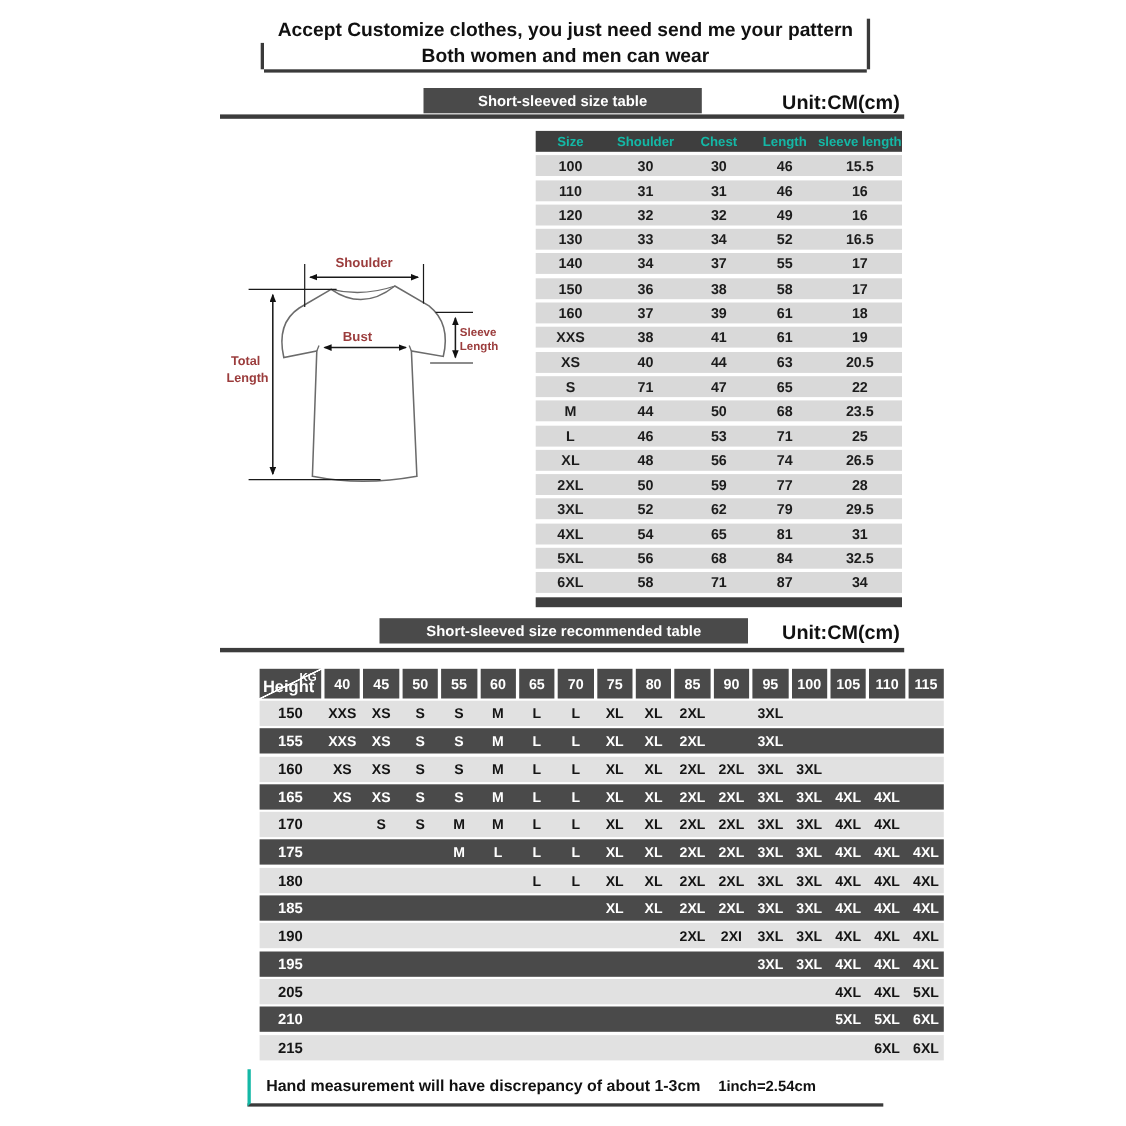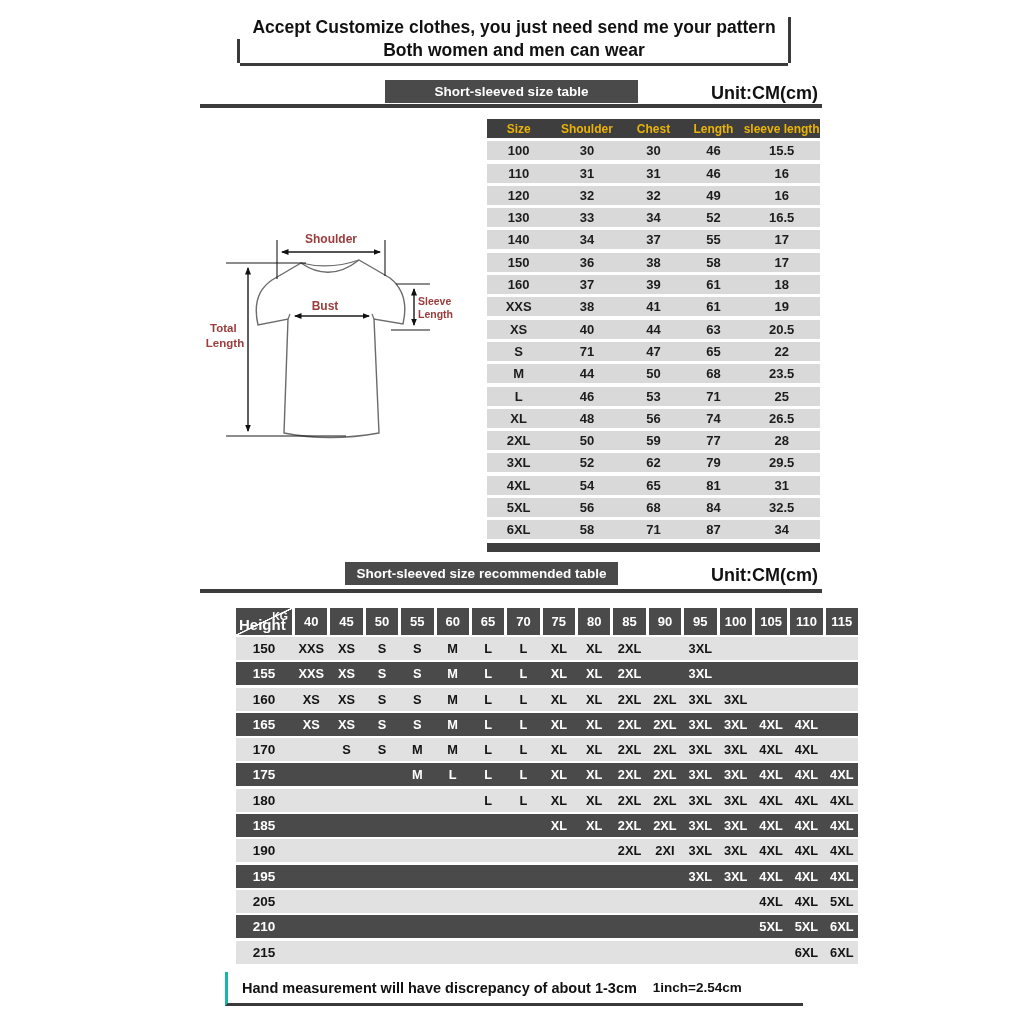--- a/index.html
+++ b/index.html
@@ -9,33 +9,33 @@
   
   .header-box { position:absolute; left:240px; top:16px; width:548px; height:50px;
     text-align:center; font-weight:bold; font-size:17.5px; line-height:1.32; color:#111;
     border-bottom:3px solid #3a3a3a; }
   .header-box::before { content:""; position:absolute; left:-3px; bottom:0; width:3px; height:24px; background:#3a3a3a; }
   .header-box::after  { content:""; position:absolute; right:-3px; bottom:0; width:3px; height:46px; background:#3a3a3a; }
 
   .section-bar { position:absolute; height:23px; background:#4a4a4a; color:#fff;
     font-weight:bold; font-size:13.5px; display:flex; align-items:center; justify-content:center; }
   .bar1 { left:385px; top:80px; width:253px; }
-  .bar2 { left:345px; top:562px; width:273px;text-align:right; }
+  .bar2 { left:345px; top:562px; width:335px;text-align:right; }
   .unit { position:absolute; width:120px; text-align:right; font-weight:bold; font-size:18px; color:#111; }
   .unit1 { left:698px; top:83px; }
   .unit2 { left:698px; top:565px; }
   .rule { position:absolute; left:200px; width:622px; height:4px; background:#3c3c3c; }
   .rule1 { top:104px; } .rule2 { top:589px; }
 
   
   .size-table { position:absolute; left:487px; top:119px; width:333px; }
   .st-row { display:flex; height:19px; margin-bottom:3.3px; background:#d9d9d9; align-items:center; }
   .st-head { background:#3e3e3e; color:#fff; font-size:12px; font-weight:bold; }
   .st-cell { text-align:center; font-weight:bold; font-size:13px; color:#1c1c1c; }
-  .st-head .st-cell { color:#eab308; font-size:12px; }
+  .st-head .st-cell { color:#14b8a6; font-size:12px; }
   .c0{width:19%;} .c1{width:22%;} .c2{width:18%;} .c3{width:18%;} .c4{width:23%;}
   .st-bottom { height:9px; background:#3e3e3e; margin-top:1px; }
 
   
   .diagram { position:absolute; left:198px; top:226px; }
   .diagram text { font-family:"Liberation Sans", sans-serif; font-weight:bold; fill:#9b3c3c; }
 
   
   .rec-table { position:absolute; left:200px; top:608px; width:622px;margin-left:36px; }
   .rt-head { display:flex; gap:3px; height:27px; margin-bottom:2px; }

